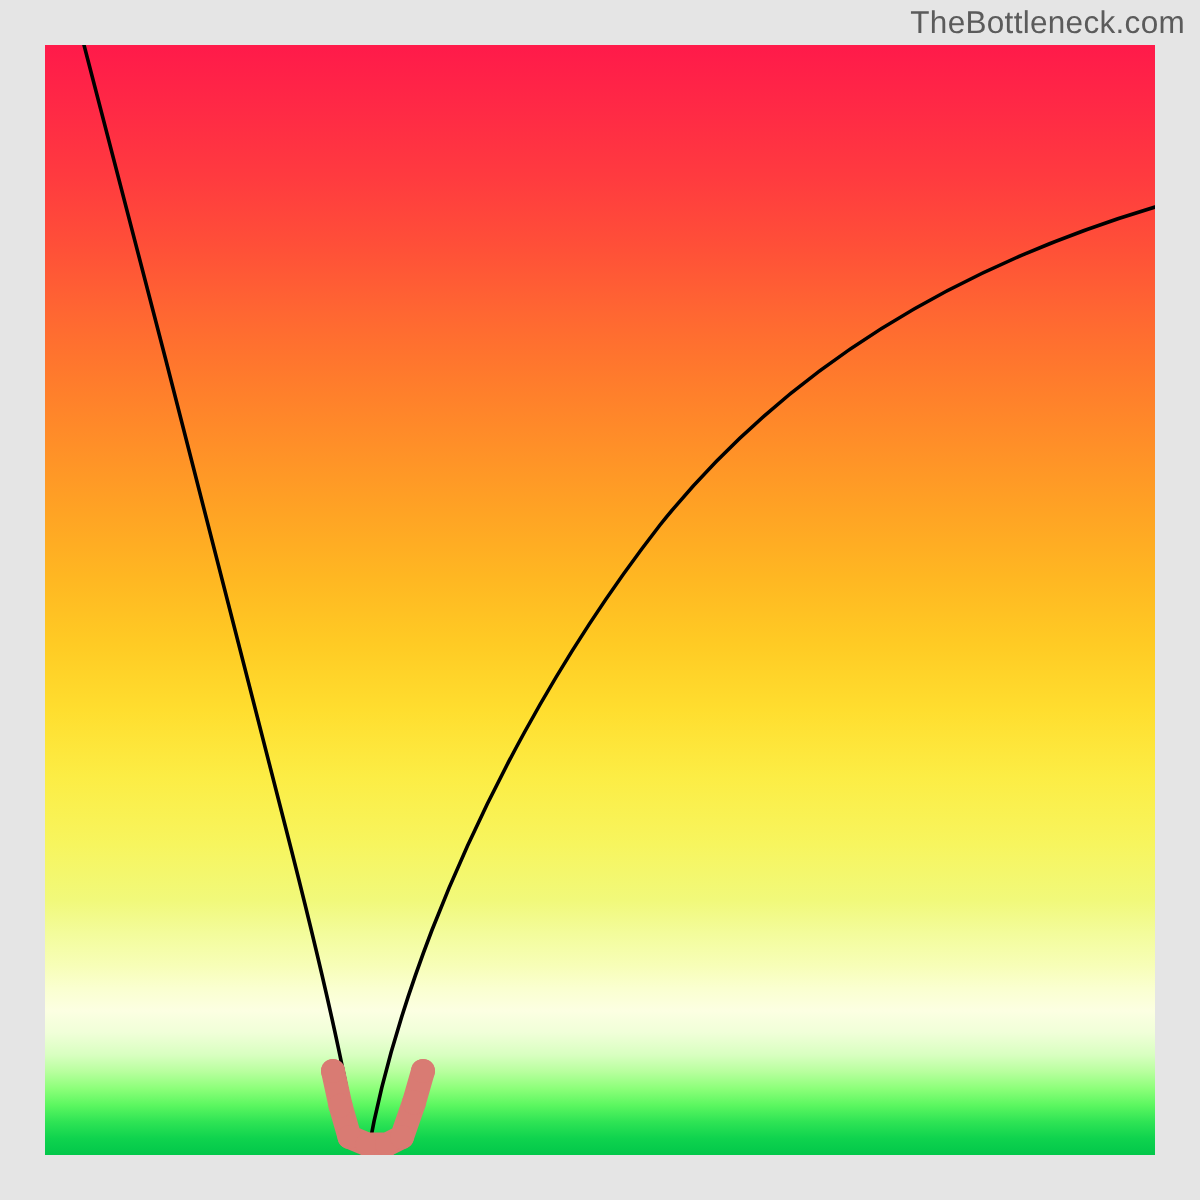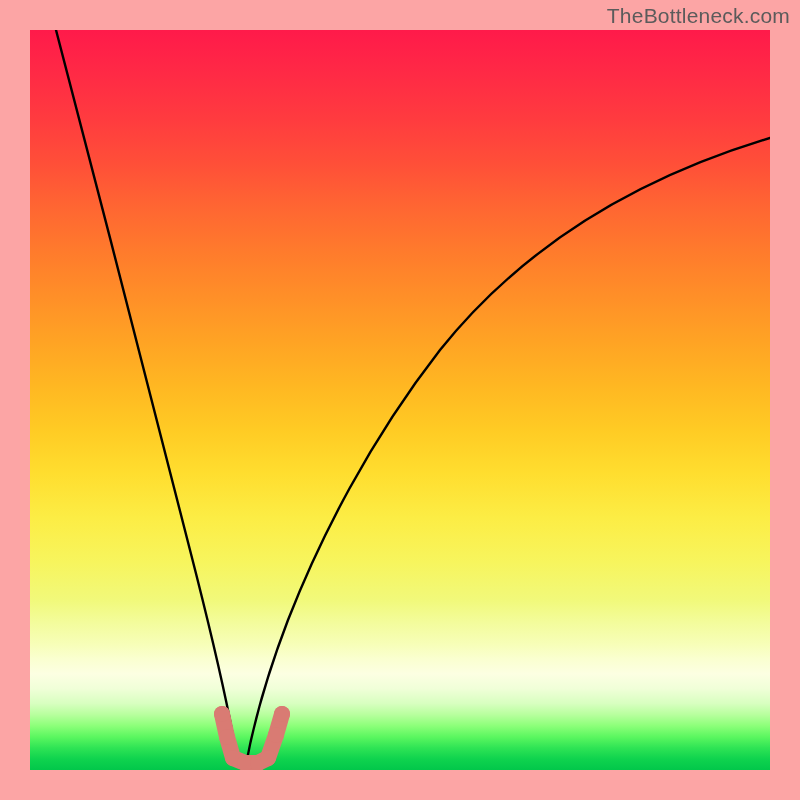--- a/index.html
+++ b/index.html
@@ -7,21 +7,21 @@
     padding: 0;
     width: 800px;
     height: 800px;
     overflow: hidden;
     font-family: Arial, Helvetica, sans-serif;
   }
   .canvas {
     position: relative;
     width: 800px;
     height: 800px;
-    background: #fca5a5;
+    background: #e5e5e5;
   }
   .plot-area {
     position: absolute;
     left: 30px;
     top: 30px;
     width: 740px;
     height: 740px;
     background: linear-gradient(to bottom,
       #ff1a4a 0%,
       #ff2a45 6%,

